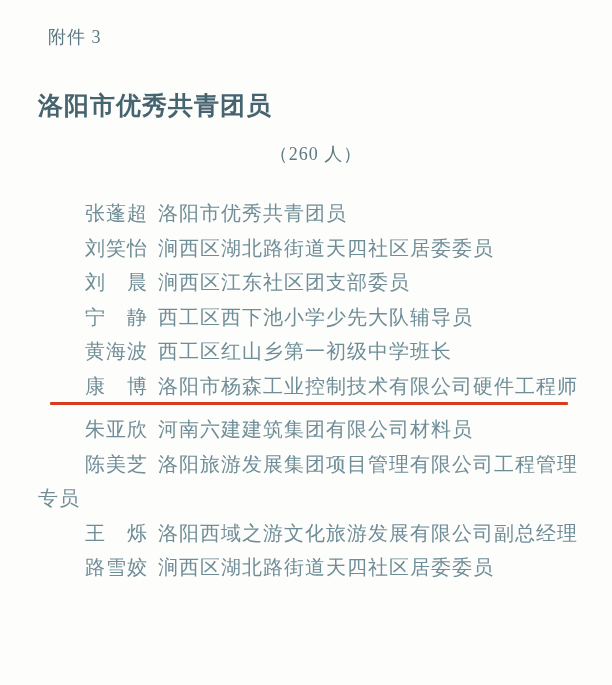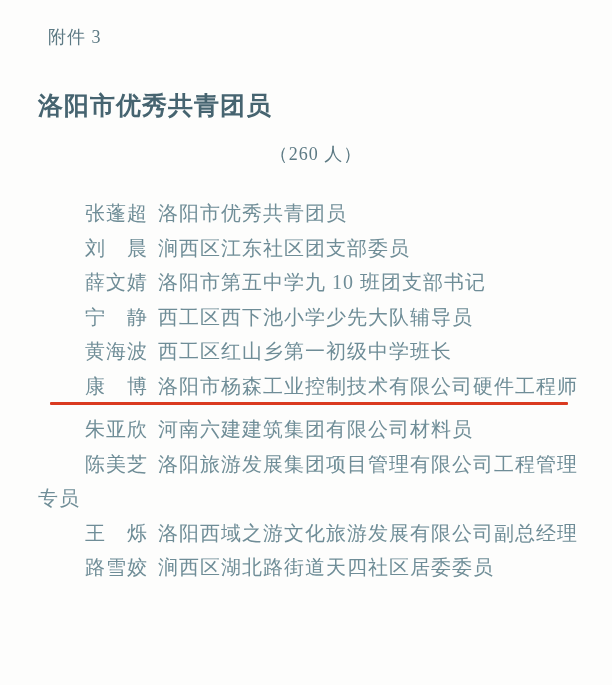--- a/index.html
+++ b/index.html
@@ -82,25 +82,25 @@
   <div class="attachment-label">附件 3</div>
 
   <h1 class="title">洛阳市优秀共青团员</h1>
 
   <div class="subtitle">（260 人）</div>
 
   <div class="entries">
 
       <p class="entry"><span class="name">张蓬超</span><span class="position">洛阳市优秀共青团员</span></p>
 
+      <p class="entry"><span class="name">刘笑怡</span><span class="position">涧西区湖北路街道天四社区居委委员</span></p>
 
       <p class="entry"><span class="name">刘　晨</span><span class="position">涧西区江东社区团支部委员</span></p>
 
 
-      <p class="entry"><span class="name">薛文婧</span><span class="position">洛阳市第五中学九 10 班团支部书记</span></p>
 
       <p class="entry"><span class="name">宁　静</span><span class="position">西工区西下池小学少先大队辅导员</span></p>
 
       <p class="entry"><span class="name">黄海波</span><span class="position">西工区红山乡第一初级中学班长</span></p>
 
       <p class="entry underlined"><span class="name">康　博</span><span class="position">洛阳市杨森工业控制技术有限公司硬件工程师</span><span class="red-underline"></span></p>
 
 
       <p class="entry"><span class="name">朱亚欣</span><span class="position">河南六建建筑集团有限公司材料员</span></p>
 

